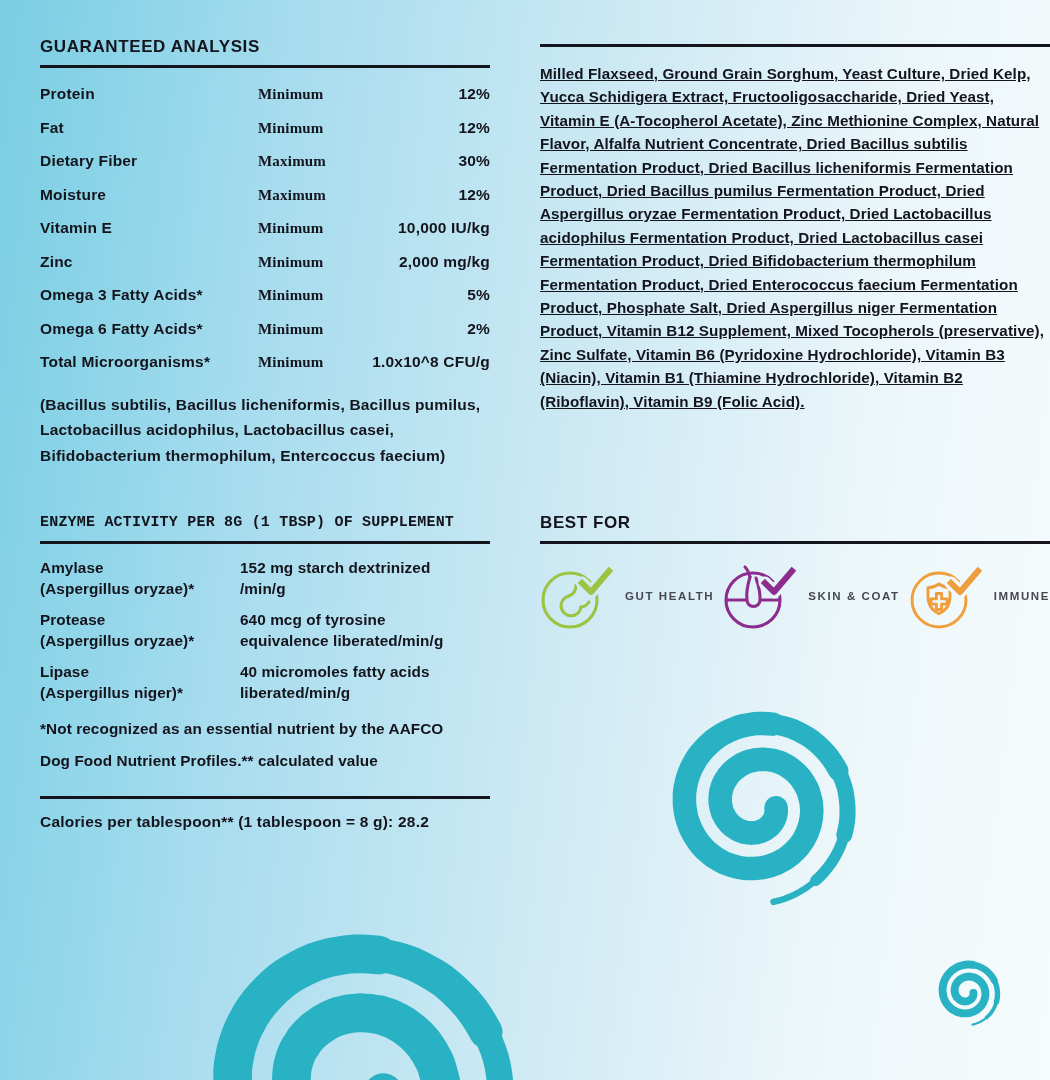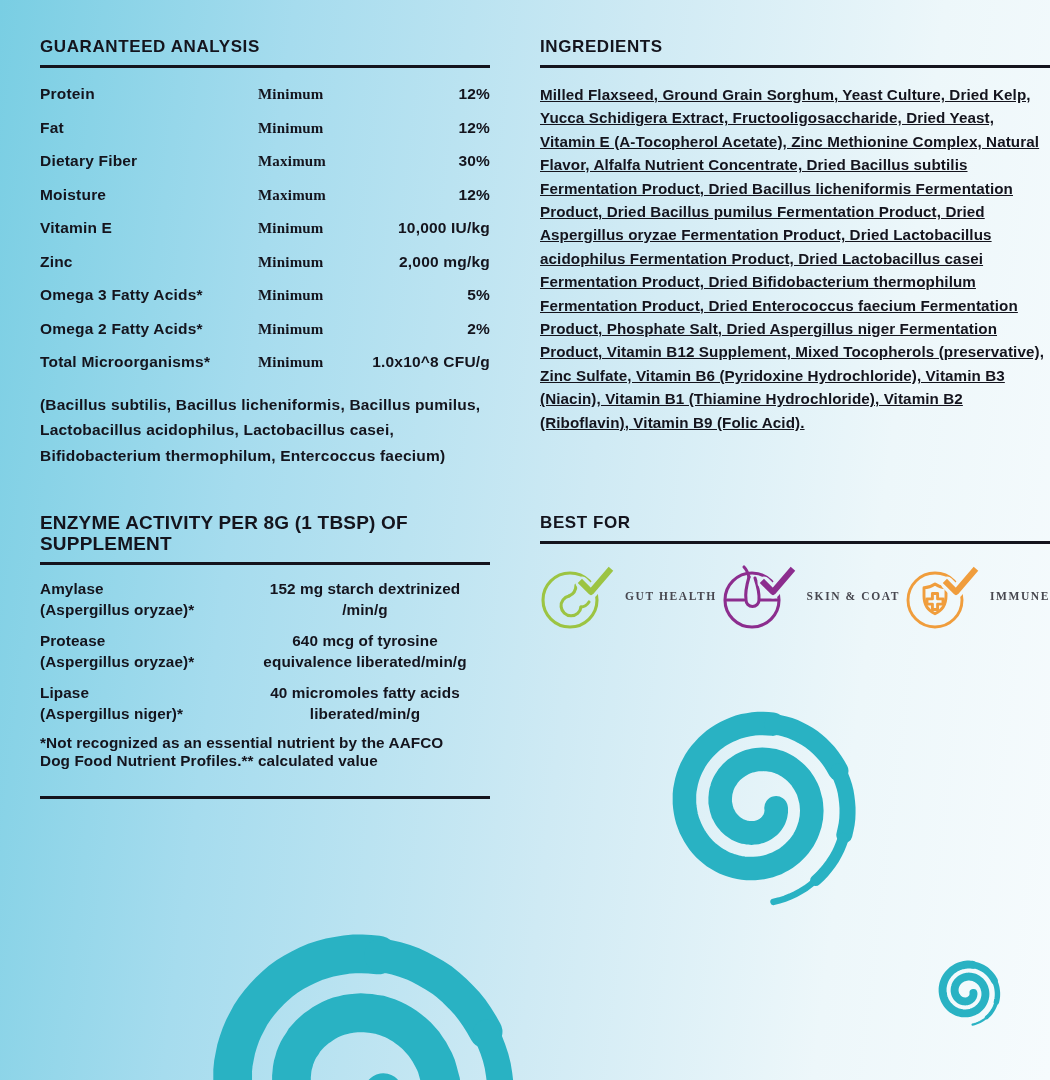--- a/index.html
+++ b/index.html
@@ -10,40 +10,40 @@
     color:#14141d;
   }
   .col{position:absolute;top:0;height:1080px;}
   .col-left{left:40px;width:450px;}
   .col-right{left:540px;width:510px;}
   .sec{position:absolute;left:0;width:100%;}
   h2{
     margin:0;font-size:17px;font-weight:800;letter-spacing:.6px;
     line-height:21px;color:#14141d;
   }
-  h2.small{font-size:19px;letter-spacing:.2px;}
+  h2.small{font-size:15px;letter-spacing:.2px;font-family:Liberation Mono, monospace;}
   .rule{height:3px;background:#14141d;margin-top:8px;}
   
   .ga-table{margin-top:16px;}
   .ga-row{display:flex;align-items:baseline;margin-bottom:13px;font-size:15.5px;font-weight:700;letter-spacing:.2px;line-height:19.5px;}
   .ga-row .n{width:218px;flex:none;}
   .ga-row .q{width:88px;flex:none;font-size:15px;font-family:Liberation Serif, serif;}
   .ga-row .v{flex:1;text-align:right;}
   .micro{margin:19px 0 0 0;font-size:15.5px;font-weight:700;line-height:25.5px;letter-spacing:.2px;}
   
   .enz-rows{margin-top:13px;}
   .enz-row{display:flex;margin-bottom:10px;font-size:15.3px;font-weight:700;line-height:21px;letter-spacing:.1px;}
   .enz-left{width:200px;flex:none;}
-  .enz-val{flex:1;text-align:center;white-space:pre-line;}
-  .footnote{margin:8px 0 0 0;font-size:15.3px;font-weight:700;line-height:18px;white-space:pre-line;letter-spacing:.1px;}
+  .enz-val{flex:1;text-align:left;white-space:pre-line;}
+  .footnote{margin:8px 0 0 0;font-size:15.3px;font-weight:700;line-height:32px;white-space:pre-line;letter-spacing:.1px;}
   .cal-text{margin:14px 0 0 0;font-size:15.5px;font-weight:700;letter-spacing:.2px;}
   
   .ing-text{margin:15px 0 0 0;font-size:15.2px;font-weight:700;line-height:23.4px;letter-spacing:.1px;width:508px;text-decoration:underline;}
   
-  .bf-row{display:flex;justify-content:space-between;align-items:center;margin-top:16px;width:510px;font-family:Liberation Serif, serif;}
+  .bf-row{display:flex;justify-content:space-between;align-items:center;margin-top:16px;width:510px;}
   .bf-item{display:flex;align-items:center;gap:9px;}
   .bf-icon{width:76px;height:72px;flex:none;}
   .bf-label{font-size:11.5px;font-weight:700;letter-spacing:1.6px;color:#47474f;white-space:nowrap;}
   
   .spiral{position:absolute;}
   .spiral.s1{left:650px;top:698px;width:214px;height:214px;}
   .spiral.s2{left:931px;top:956px;width:72px;height:72px;}
   .spiral.s3{left:176px;top:912px;width:352px;height:352px;}
 </style>
 </head>
@@ -84,21 +84,21 @@
           <span class="n">Zinc</span>
           <span class="q">Minimum</span>
           <span class="v">2,000 mg/kg</span>
         </div>
       <div class="ga-row">
           <span class="n">Omega 3 Fatty Acids*</span>
           <span class="q">Minimum</span>
           <span class="v">5%</span>
         </div>
       <div class="ga-row">
-          <span class="n">Omega 2 Fatty Acids*</span>
+          <span class="n">Omega 6 Fatty Acids*</span>
           <span class="q">Minimum</span>
           <span class="v">2%</span>
         </div>
       <div class="ga-row">
           <span class="n">Total Microorganisms*</span>
           <span class="q">Minimum</span>
           <span class="v">1.0x10^8 CFU/g</span>
         </div>
     </div>
     <p class="micro">(Bacillus subtilis, Bacillus licheniformis, Bacillus pumilus, Lactobacillus acidophilus, Lactobacillus casei, Bifidobacterium thermophilum, Entercoccus faecium)</p>
@@ -132,28 +132,28 @@
         <div class="enz-val">40 micromoles fatty acids
 liberated/min/g</div>
       </div>
     </div>
     <p class="footnote">*Not recognized as an essential nutrient by the AAFCO
 Dog Food Nutrient Profiles.** calculated value</p>
   </div>
 
   <div class="sec" style="top:788px">
     <div class="rule"></div>
+    <p class="cal-text">Calories per tablespoon** (1 tablespoon = 8 g): 28.2</p>
   </div>
 
 </div>
 
 <div class="col col-right">
 
   <div class="sec" style="top:36px">
-    <h2>INGREDIENTS</h2>
     <div class="rule"></div>
     <p class="ing-text">Milled Flaxseed, Ground Grain Sorghum, Yeast Culture, Dried Kelp, Yucca Schidigera Extract, Fructooligosaccharide, Dried Yeast, Vitamin E (A-Tocopherol Acetate), Zinc Methionine Complex, Natural Flavor, Alfalfa Nutrient Concentrate, Dried Bacillus subtilis Fermentation Product, Dried Bacillus licheniformis Fermentation Product, Dried Bacillus pumilus Fermentation Product, Dried Aspergillus oryzae Fermentation Product, Dried Lactobacillus acidophilus Fermentation Product, Dried Lactobacillus casei Fermentation Product, Dried Bifidobacterium thermophilum Fermentation Product, Dried Enterococcus faecium Fermentation Product, Phosphate Salt, Dried Aspergillus niger Fermentation Product, Vitamin B12 Supplement, Mixed Tocopherols (preservative), Zinc Sulfate, Vitamin B6 (Pyridoxine Hydrochloride), Vitamin B3 (Niacin), Vitamin B1 (Thiamine Hydrochloride), Vitamin B2 (Riboflavin), Vitamin B9 (Folic Acid).</p>
   </div>
 
   <div class="sec" style="top:512px">
     <h2>BEST FOR</h2>
     <div class="rule"></div>
     <div class="bf-row">
 
       <div class="bf-item" style="--c: #9cc442; color: rgb(156, 196, 66);">

